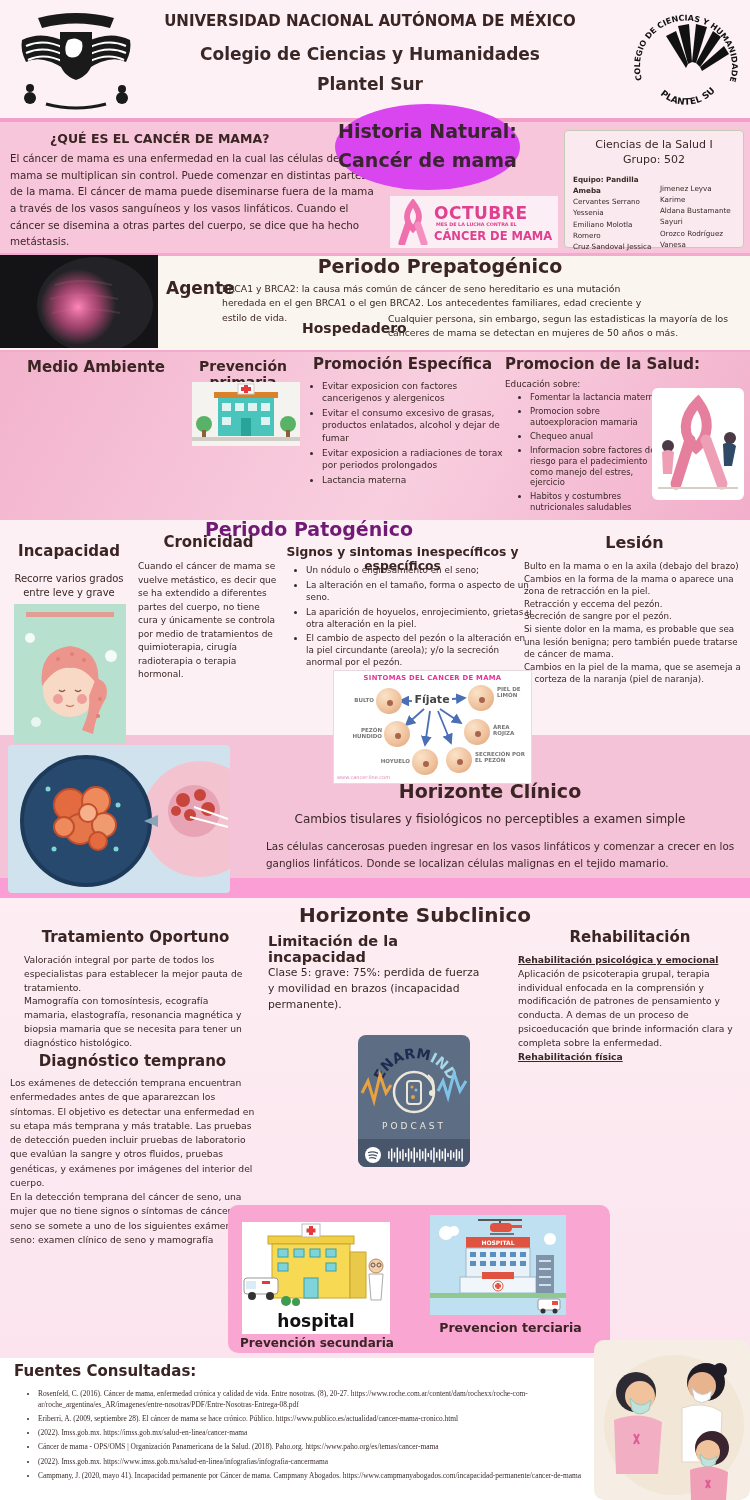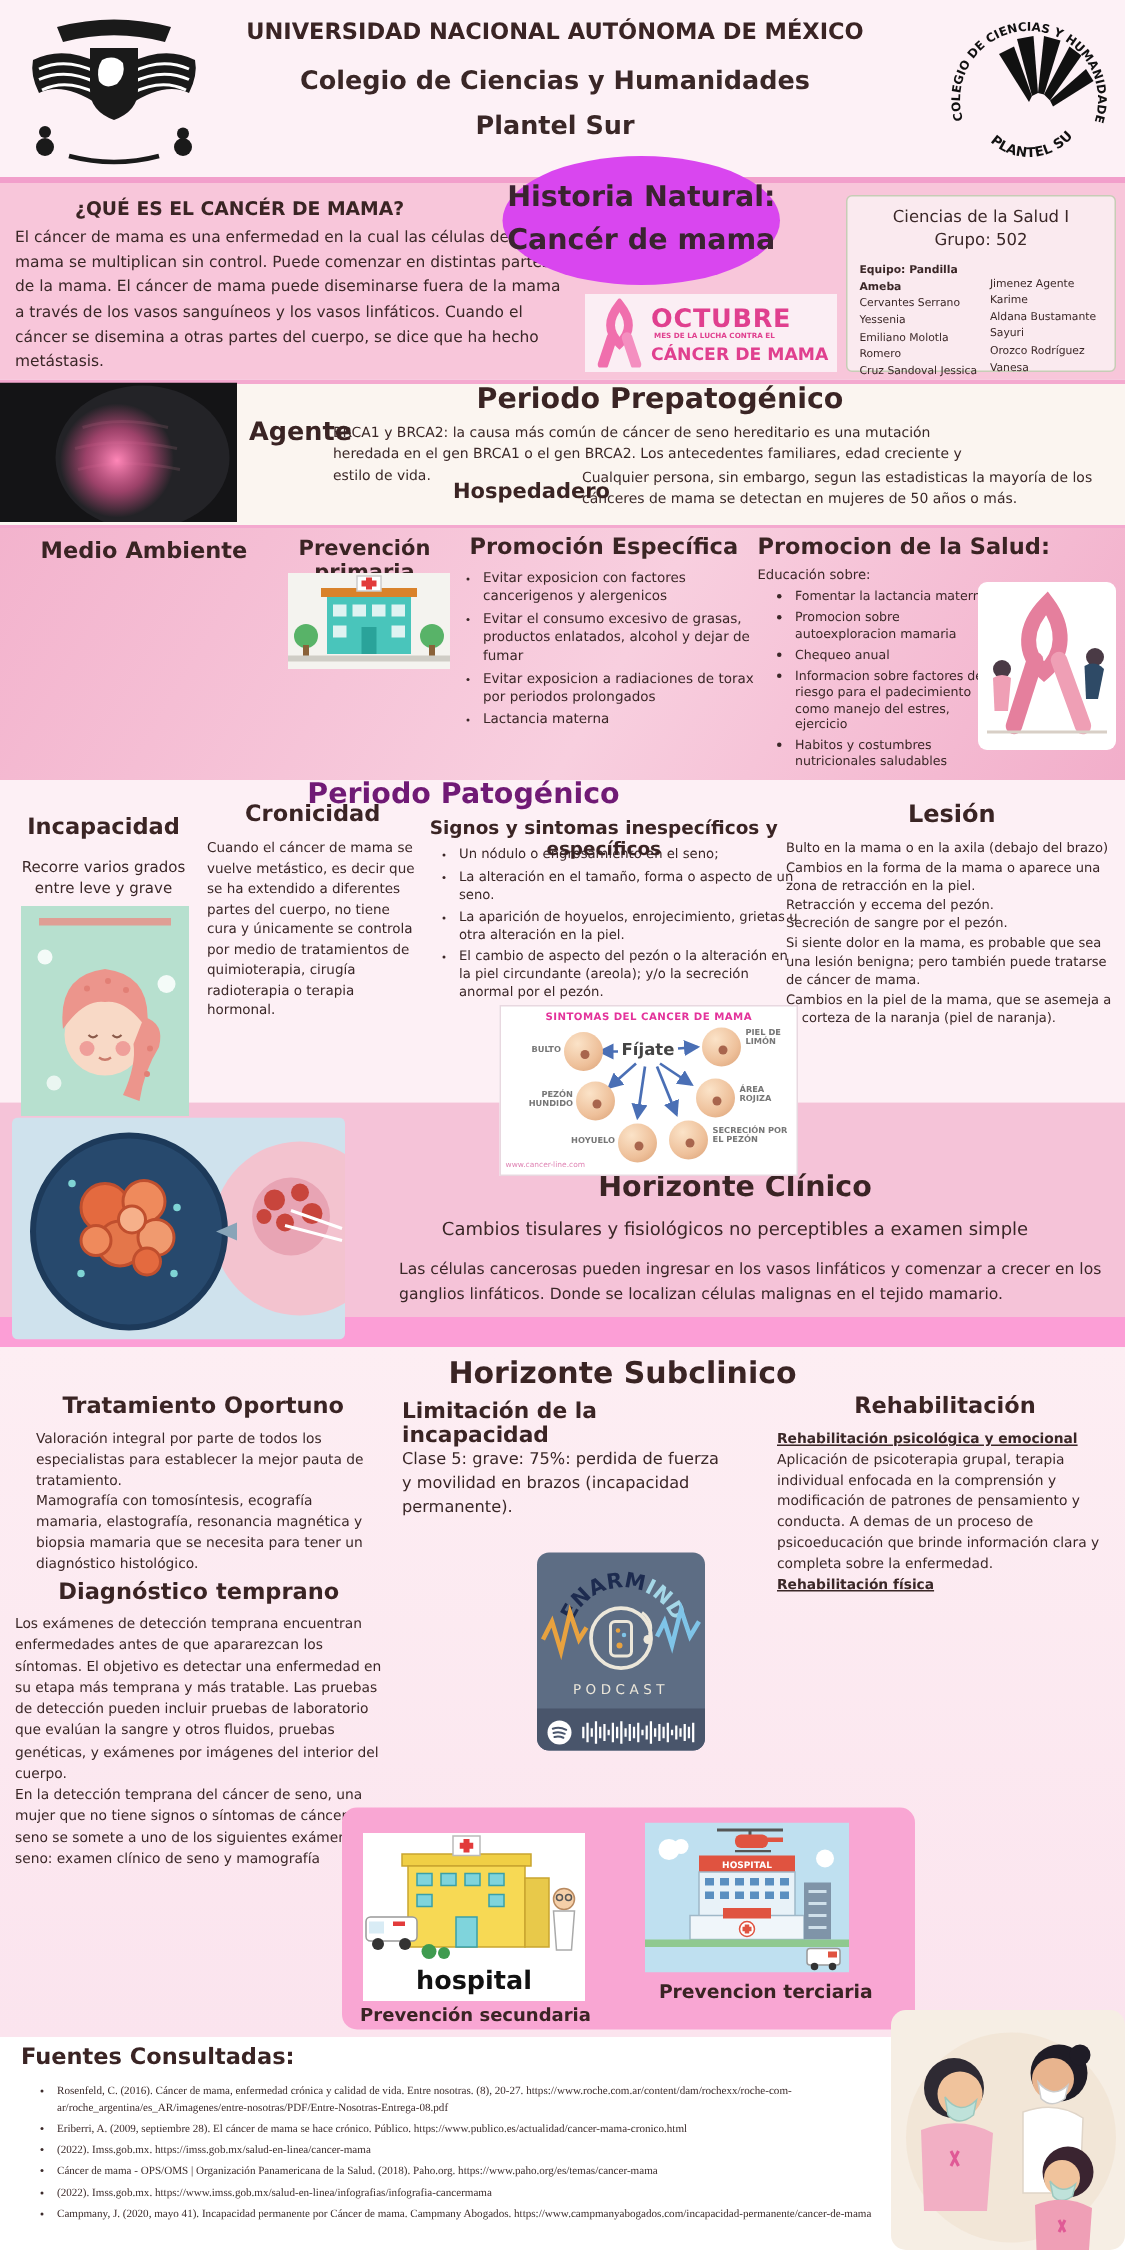--- a/index.html
+++ b/index.html
@@ -93,21 +93,21 @@
     <div class="c" style="margin-top:7px;font-size:11px;">Ciencias de la Salud I</div>
     <div class="c" style="margin-top:2px;font-size:11px;">Grupo: 502</div>
     <div style="display:flex;margin:8px 4px 0 8px;justify-content:flex-end;">
       <div style="width:88px;font-size:7.2px;line-height:1.55;">
         <div class="b">Equipo: Pandilla Ameba</div>
         <div>Cervantes Serrano Yessenia</div>
         <div>Emiliano Molotla Romero</div>
         <div>Cruz Sandoval Jessica</div>
       </div>
       <div style="width:80px;font-size:7.2px;line-height:1.55;padding-top:9px;">
-        <div>Jimenez Agente Karime</div>
+        <div>Jimenez Leyva Karime</div>
         <div>Aldana Bustamante Sayuri</div>
         <div>Orozco Rodríguez Vanesa</div>
       </div>
     </div>
   </div>
 
   <svg class="abs ct" style="left:0;top:255px;" width="158" height="93" viewBox="0 0 158 93">
     <defs>
       <radialGradient id="glow">
           <stop offset="0" stop-color="#ff87b8"></stop>

